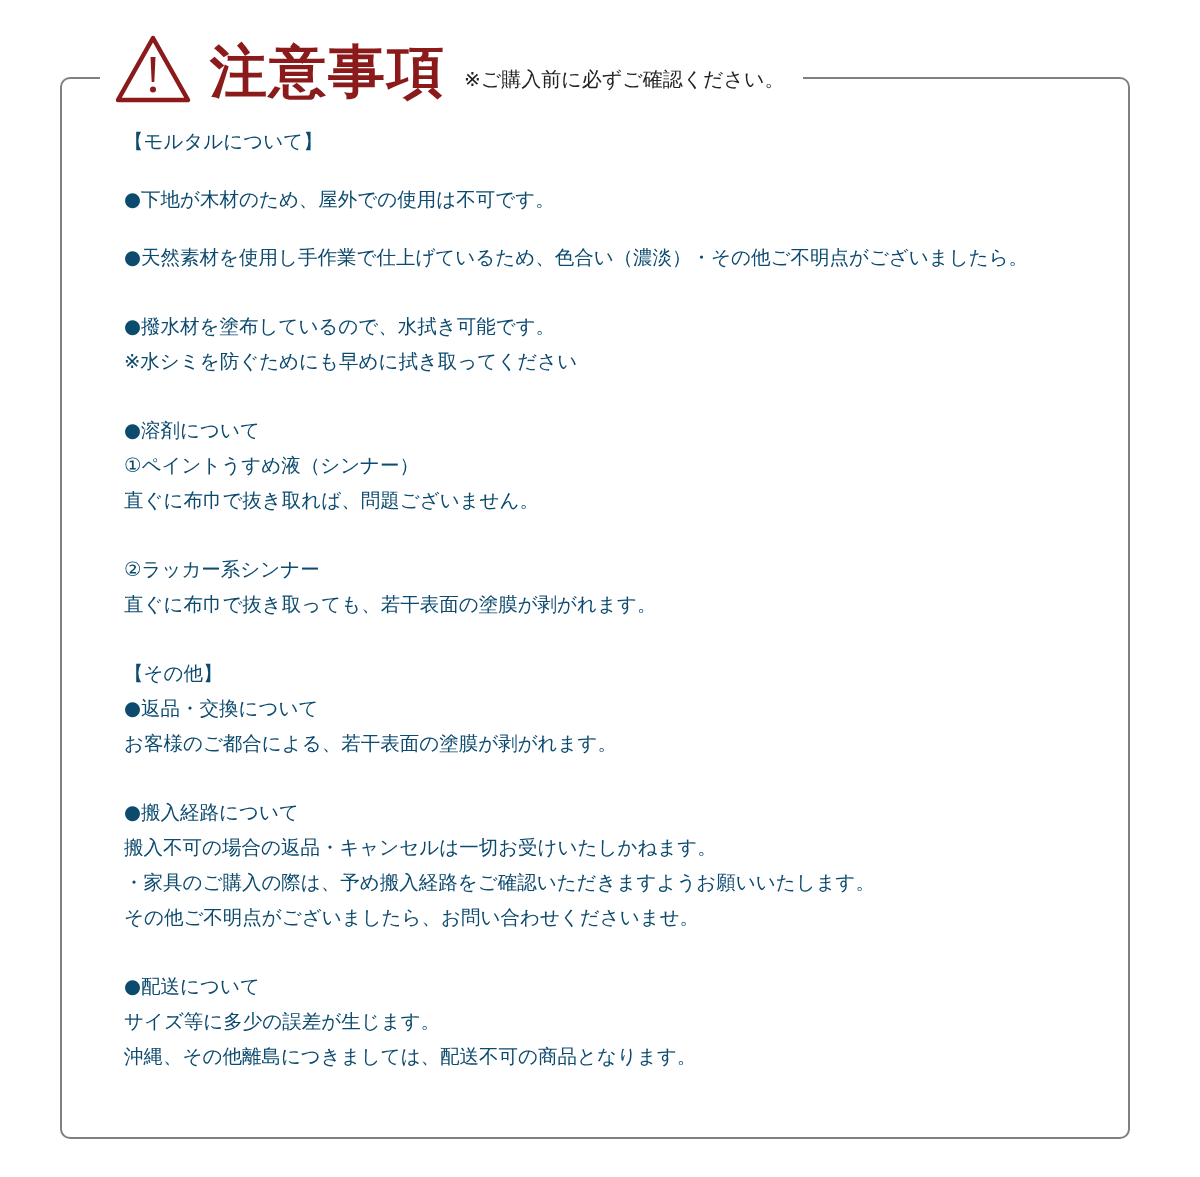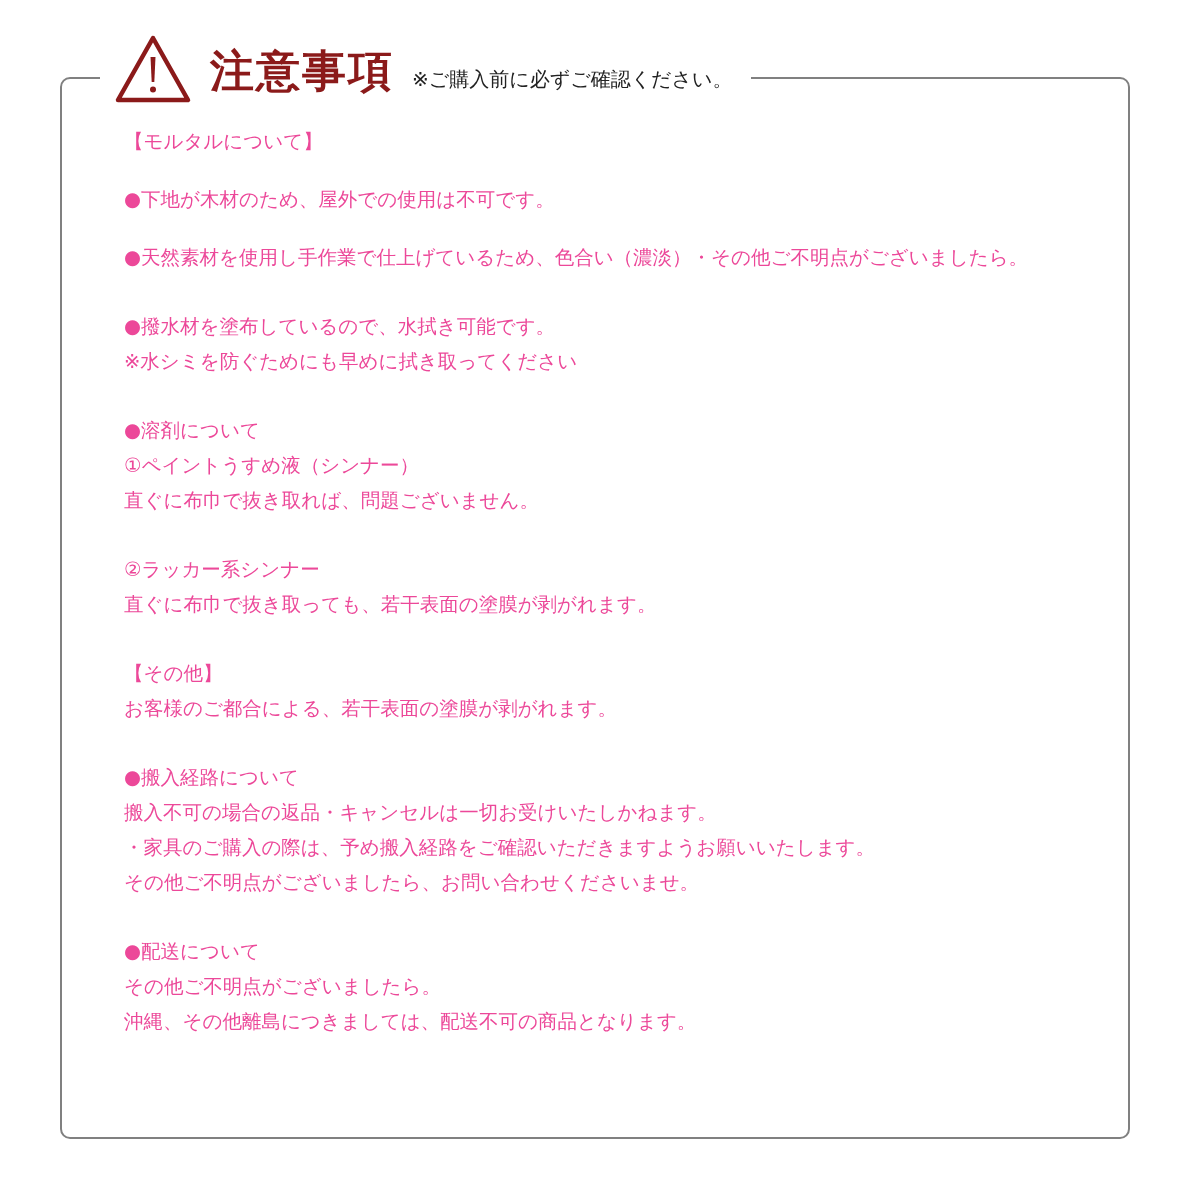--- a/index.html
+++ b/index.html
@@ -35,21 +35,21 @@
       align-items: center;
       padding: 0 18px 0 14px;
     }
     .warn-icon {
       width: 78px;
       height: 72px;
       margin-right: 18px;
       display: inline-block;
     }
     .title {
-      font-size: 44px;
+      font-size: 57px;
       font-weight: bold;
       color: #8b1a1a;
       letter-spacing: 2px;
       line-height: 1;
       font-family: "DejaVu Sans", sans-serif;
       margin-top: 4px;
     }
     .subtitle {
       font-size: 20px;
       color: #222;
@@ -57,21 +57,21 @@
       margin-top: 20px;
       white-space: nowrap;
     }
     .content {
       position: absolute;
       left: 124px;
       top: 124px;
       width: 990px;
       font-size: 19.5px;
       line-height: 35px;
-      color: #ec4899;
+      color: #0c4a6e;
     }
     .line {
       white-space: nowrap;
       height: 35px;
     }
     .gap-sm { height: 23px; }
     .gap-md { height: 34px; }
   </style>
 </head>
 <body>
@@ -101,23 +101,24 @@
   <div class="line">※水シミを防ぐためにも早めに拭き取ってください</div>
   <div class="gap-md"></div>
   <div class="line">●溶剤について</div>
   <div class="line">①ペイントうすめ液（シンナー）</div>
   <div class="line">直ぐに布巾で抜き取れば、問題ございません。</div>
   <div class="gap-md"></div>
   <div class="line">②ラッカー系シンナー</div>
   <div class="line">直ぐに布巾で抜き取っても、若干表面の塗膜が剥がれます。</div>
   <div class="gap-md"></div>
   <div class="line">【その他】</div>
+  <div class="line">●返品・交換について</div>
   <div class="line">お客様のご都合による、若干表面の塗膜が剥がれます。</div>
   <div class="gap-md"></div>
   <div class="line">●搬入経路について</div>
   <div class="line">搬入不可の場合の返品・キャンセルは一切お受けいたしかねます。</div>
   <div class="line">・家具のご購入の際は、予め搬入経路をご確認いただきますようお願いいたします。</div>
   <div class="line">その他ご不明点がございましたら、お問い合わせくださいませ。</div>
   <div class="gap-md"></div>
   <div class="line">●配送について</div>
-  <div class="line">その他ご不明点がございましたら。</div>
+  <div class="line">サイズ等に多少の誤差が生じます。</div>
   <div class="line">沖縄、その他離島につきましては、配送不可の商品となります。</div>
 </div>
 
 </body></html>

